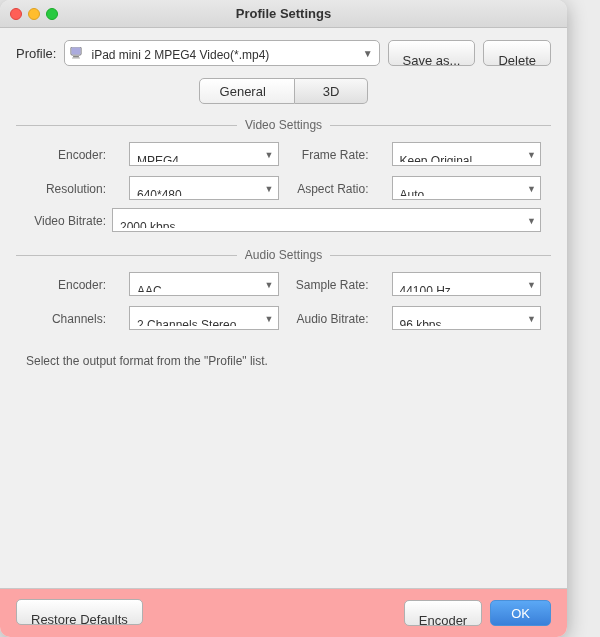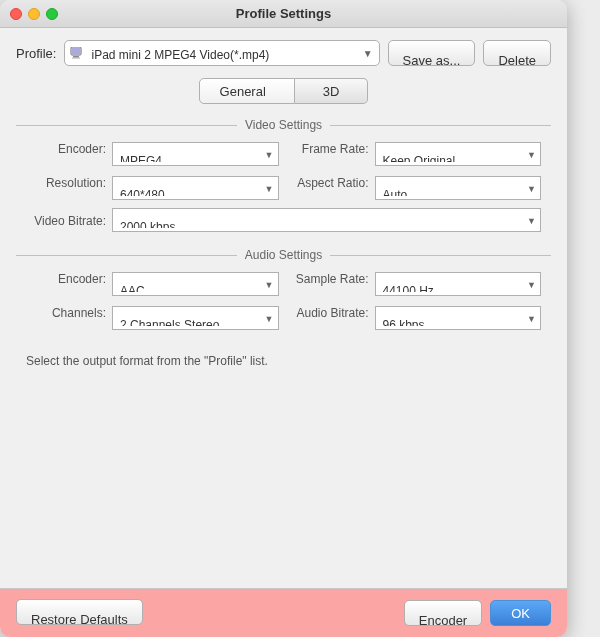--- a/index.html
+++ b/index.html
@@ -156,21 +156,22 @@
       font-weight: 500;
     }
     .settings-grid {
       display: grid;
       grid-template-columns: 1fr 1fr;
       gap: 8px 10px;
       padding: 0 10px;
     }
     .setting-row {
       display: flex;
-      gap: 6px;
+      align-items: center;
+      gap: 23px;
     }
     .setting-label {
       font-size: 12px;
       color: #555;
       white-space: nowrap;
       text-align: right;
       min-width: 80px;
     }
     .setting-select-wrapper {
       flex: 1;

